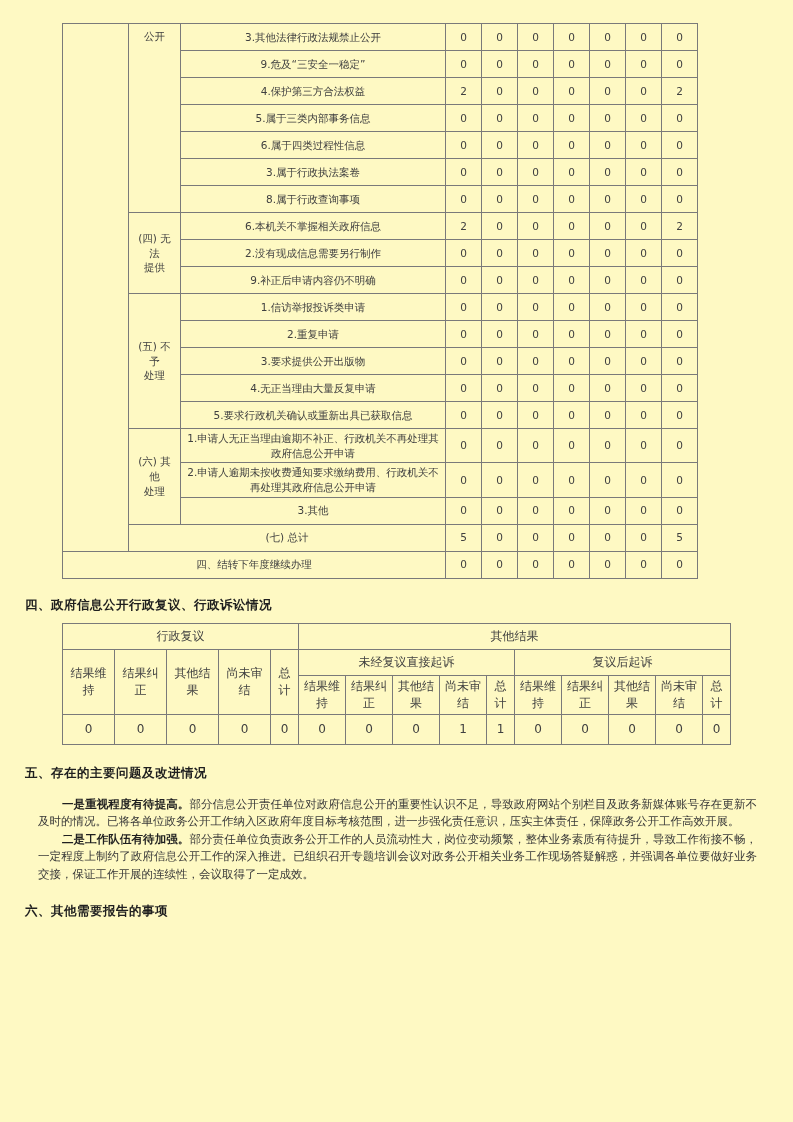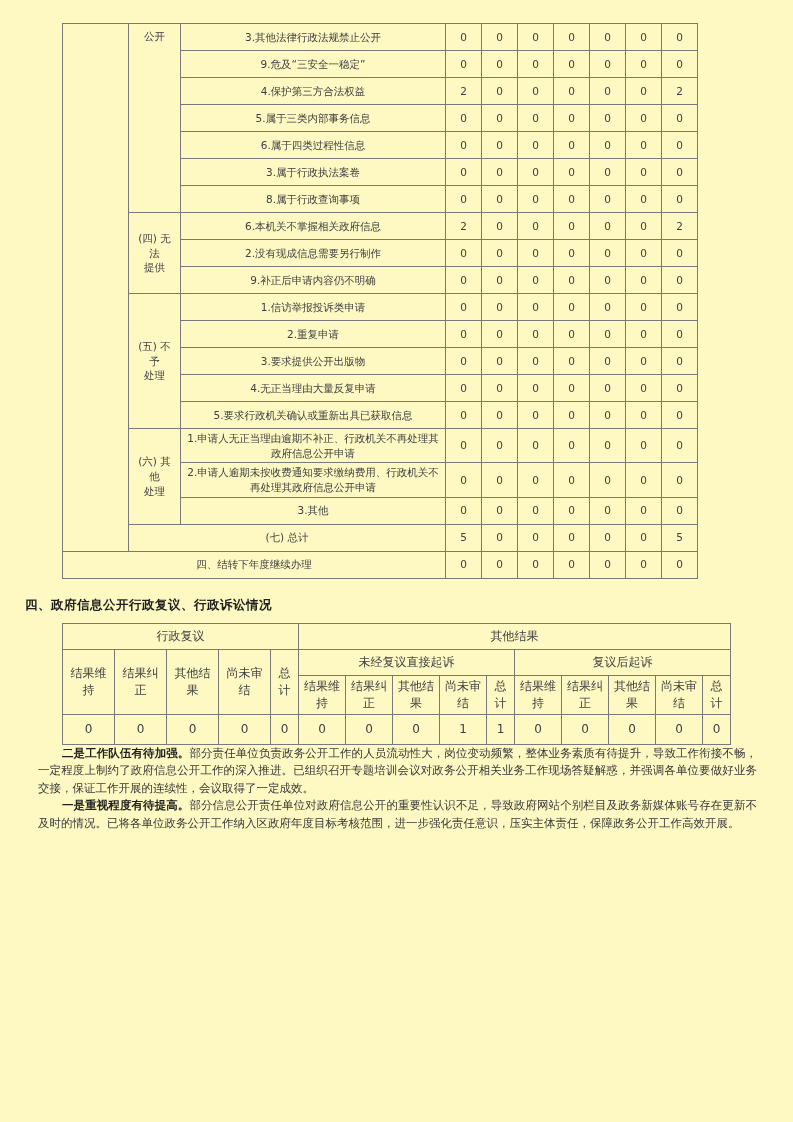--- a/index.html
+++ b/index.html
@@ -332,17 +332,19 @@
         <td>1</td>
         <td>0</td>
         <td>0</td>
         <td>0</td>
         <td>0</td>
         <td>0</td>
       </tr>
     </tbody>
   </table>
 
+  <div class="sec-heading after-table">五、存在的主要问题及改进情况</div>
+  <p class="para"><b>一是重视程度有待提高。</b><span>部分信息公开责任单位对政府信息公开的重要性认识不足，导致政府网站个别栏目及政务新媒体账号存在更新不及时的情况。已将各单位政务公开工作纳入区政府年度目标考核范围，进一步强化责任意识，压实主体责任，保障政务公开工作高效开展。</span></p>
   <p class="para"><b>二是工作队伍有待加强。</b><span>部分责任单位负责政务公开工作的人员流动性大，岗位变动频繁，整体业务素质有待提升，导致工作衔接不畅，一定程度上制约了政府信息公开工作的深入推进。已组织召开专题培训会议对政务公开相关业务工作现场答疑解惑，并强调各单位要做好业务交接，保证工作开展的连续性，会议取得了一定成效。</span></p>
-  <p class="para"><b>一是重视程度有待提高。</b><span>部分信息公开责任单位对政府信息公开的重要性认识不足，导致政府网站个别栏目及政务新媒体账号存在更新不及时的情况。已将各单位政务公开工作纳入区政府年度目标考核范围，进一步强化责任意识，压实主体责任，保障政务公开工作高效开展。</span></p>
-
+
+  <div class="sec-heading after-table">六、其他需要报告的事项</div>
 
 </div>
 
 </body></html>

